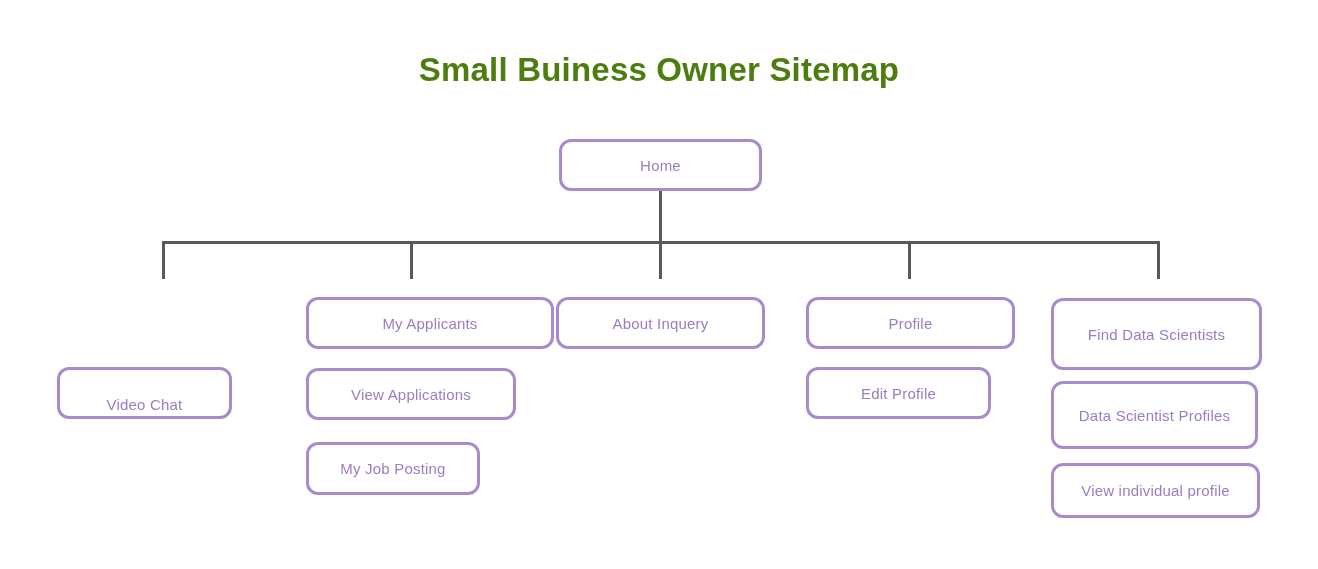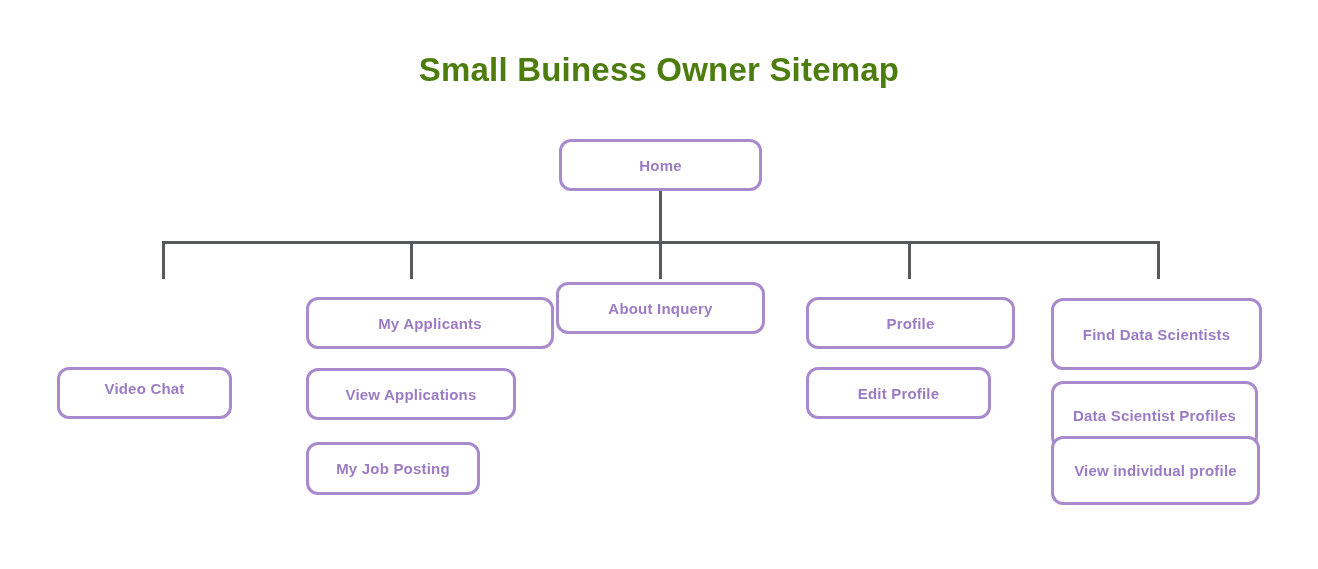--- a/index.html
+++ b/index.html
@@ -54,28 +54,28 @@
 
   
   .node {
     position: absolute;
     box-sizing: border-box;
     border: 3px solid #a98bcd;
     border-radius: 12px;
     background: #ffffff;
     color: #9b7cc4;
     font-size: 15px;
-    font-weight: bold;
+    font-weight: normal;
     letter-spacing: 0.2px;
     line-height: 19px;
     display: flex;
     align-items: center;
     justify-content: center;
     text-align: center;
-    padding: 18px 6px;
+    padding: 2px 6px;
   }
   .node .label {
     display: block;
     width: 100%;
   }
   .node.two-line { line-height: 21px; }
 </style>
 </head>
 <body>
 
@@ -107,34 +107,34 @@
   <div class="node" style="left:306px; top:297px; width:248px; height:52px;">
     <span class="label">My Applicants</span>
   </div>
   <div class="node" style="left:306px; top:368px; width:210px; height:52px;">
     <span class="label">View Applications</span>
   </div>
   <div class="node" style="left:306px; top:442px; width:174px; height:53px;">
     <span class="label">My Job Posting</span>
   </div>
 
-  <div class="node" style="left:556px; top:282px; width:209px; height:52px;">
+  <div class="node" style="left:556px; top:297px; width:209px; height:52px;">
     <span class="label">About Inquery</span>
   </div>
 
   <div class="node" style="left:806px; top:297px; width:209px; height:52px;">
     <span class="label">Profile</span>
   </div>
   <div class="node" style="left:806px; top:367px; width:185px; height:52px;">
     <span class="label">Edit Profile</span>
   </div>
 
   <div class="node two-line" style="left:1051px; top:298px; width:211px; height:72px;">
     <span class="label">Find Data Scientists</span>
   </div>
   <div class="node two-line" style="left:1051px; top:381px; width:207px; height:68px;">
     <span class="label">Data Scientist Profiles</span>
   </div>
-  <div class="node two-line" style="left:1051px; top:436px; width:209px; height:69px;justify-content:center;">
+  <div class="node two-line" style="left:1051px; top:463px; width:209px; height:55px;justify-content:center;">
     <span class="label">View individual profile</span>
   </div>
 
 </div>
 
 </body></html>

